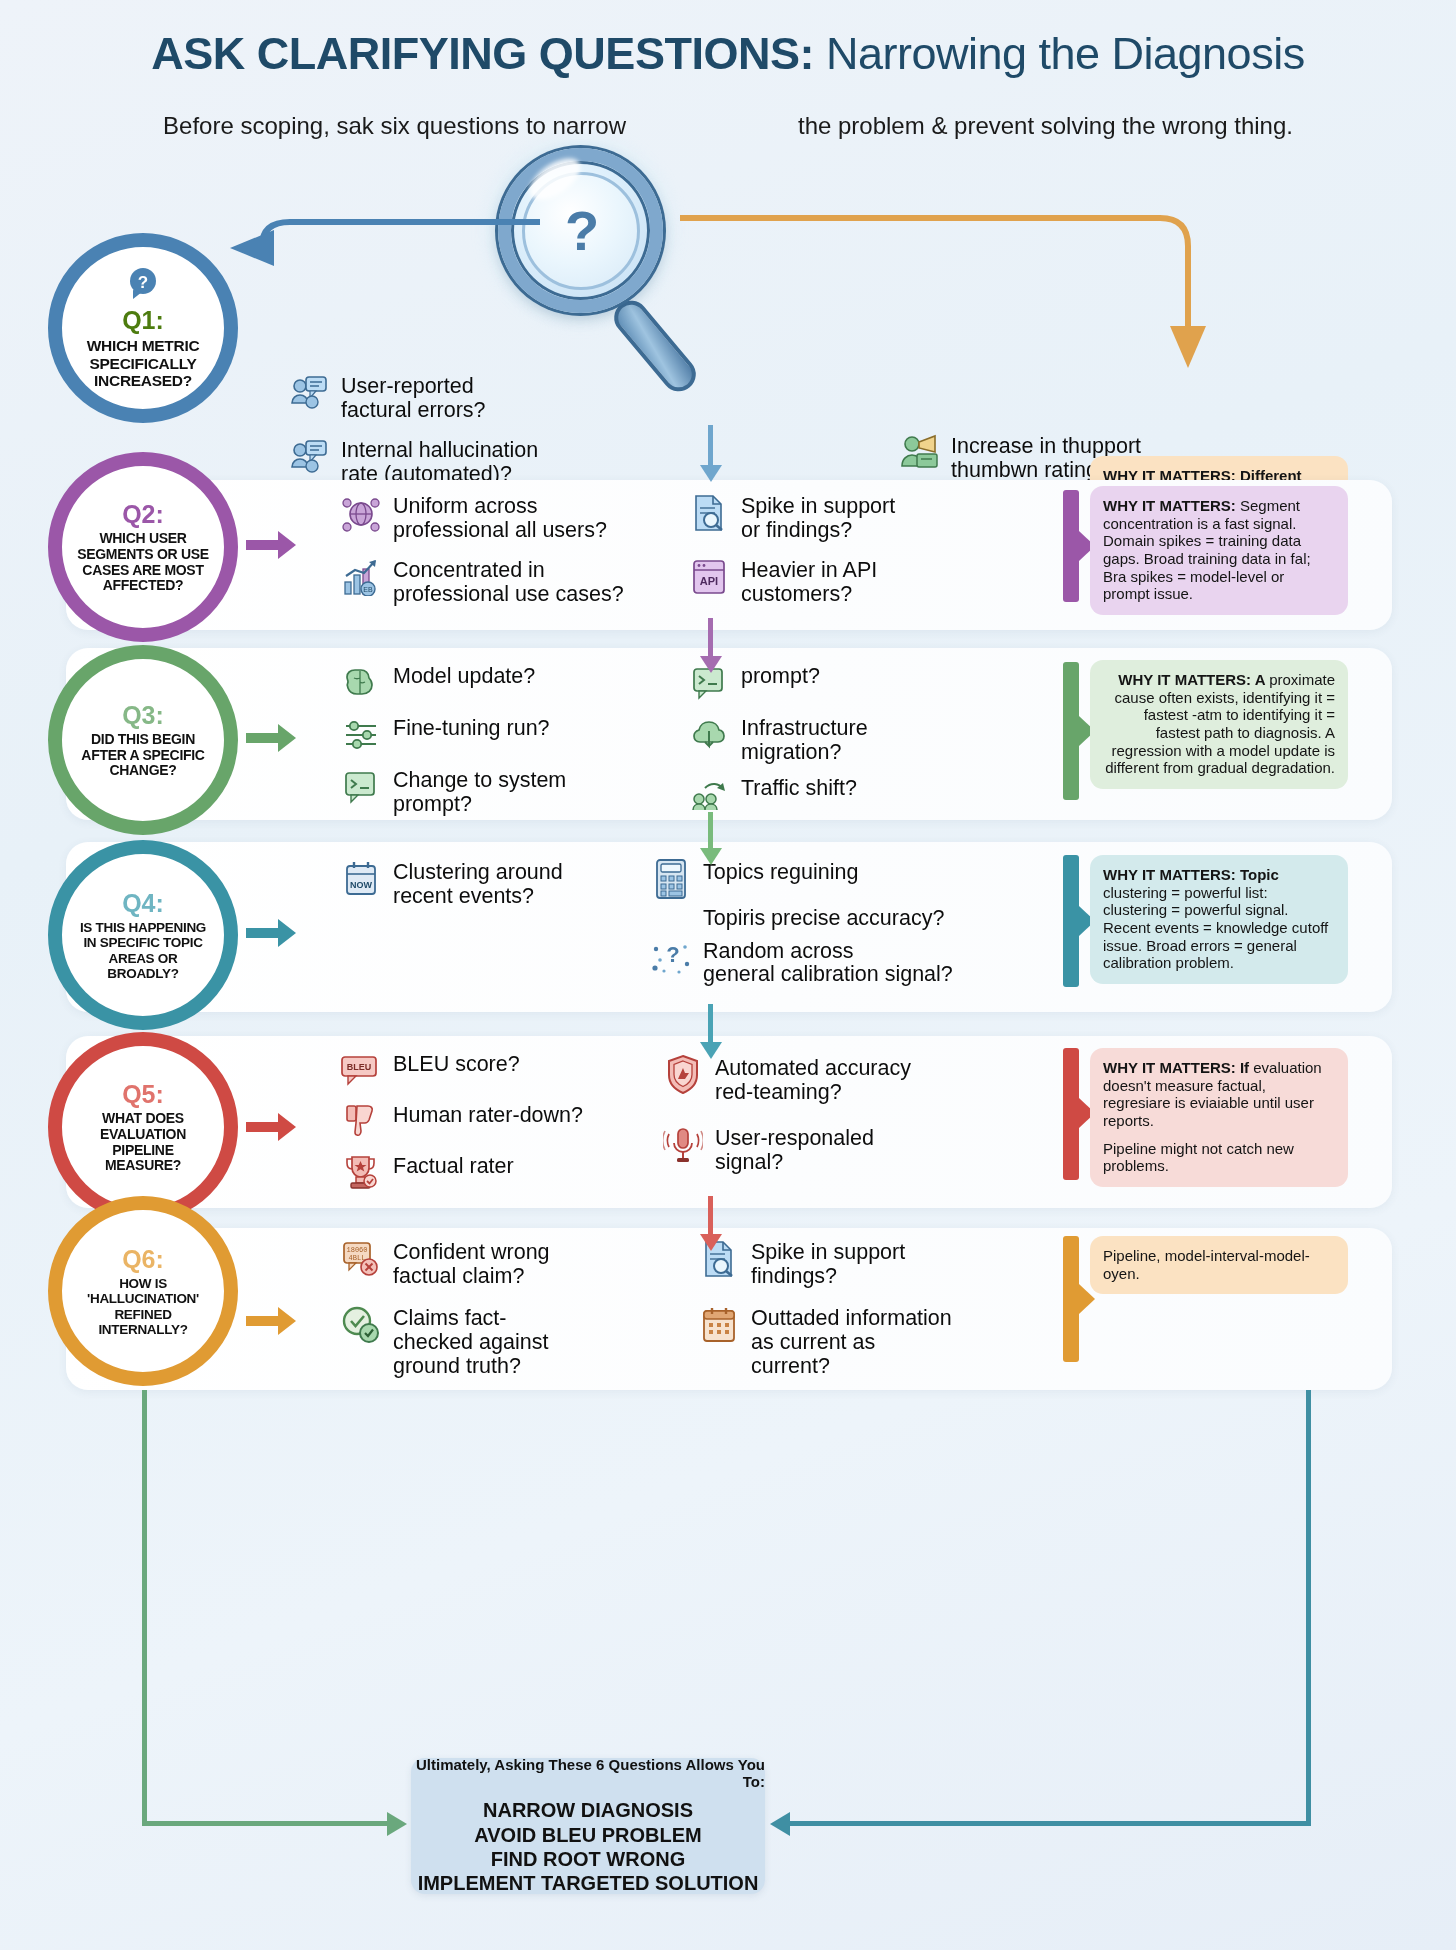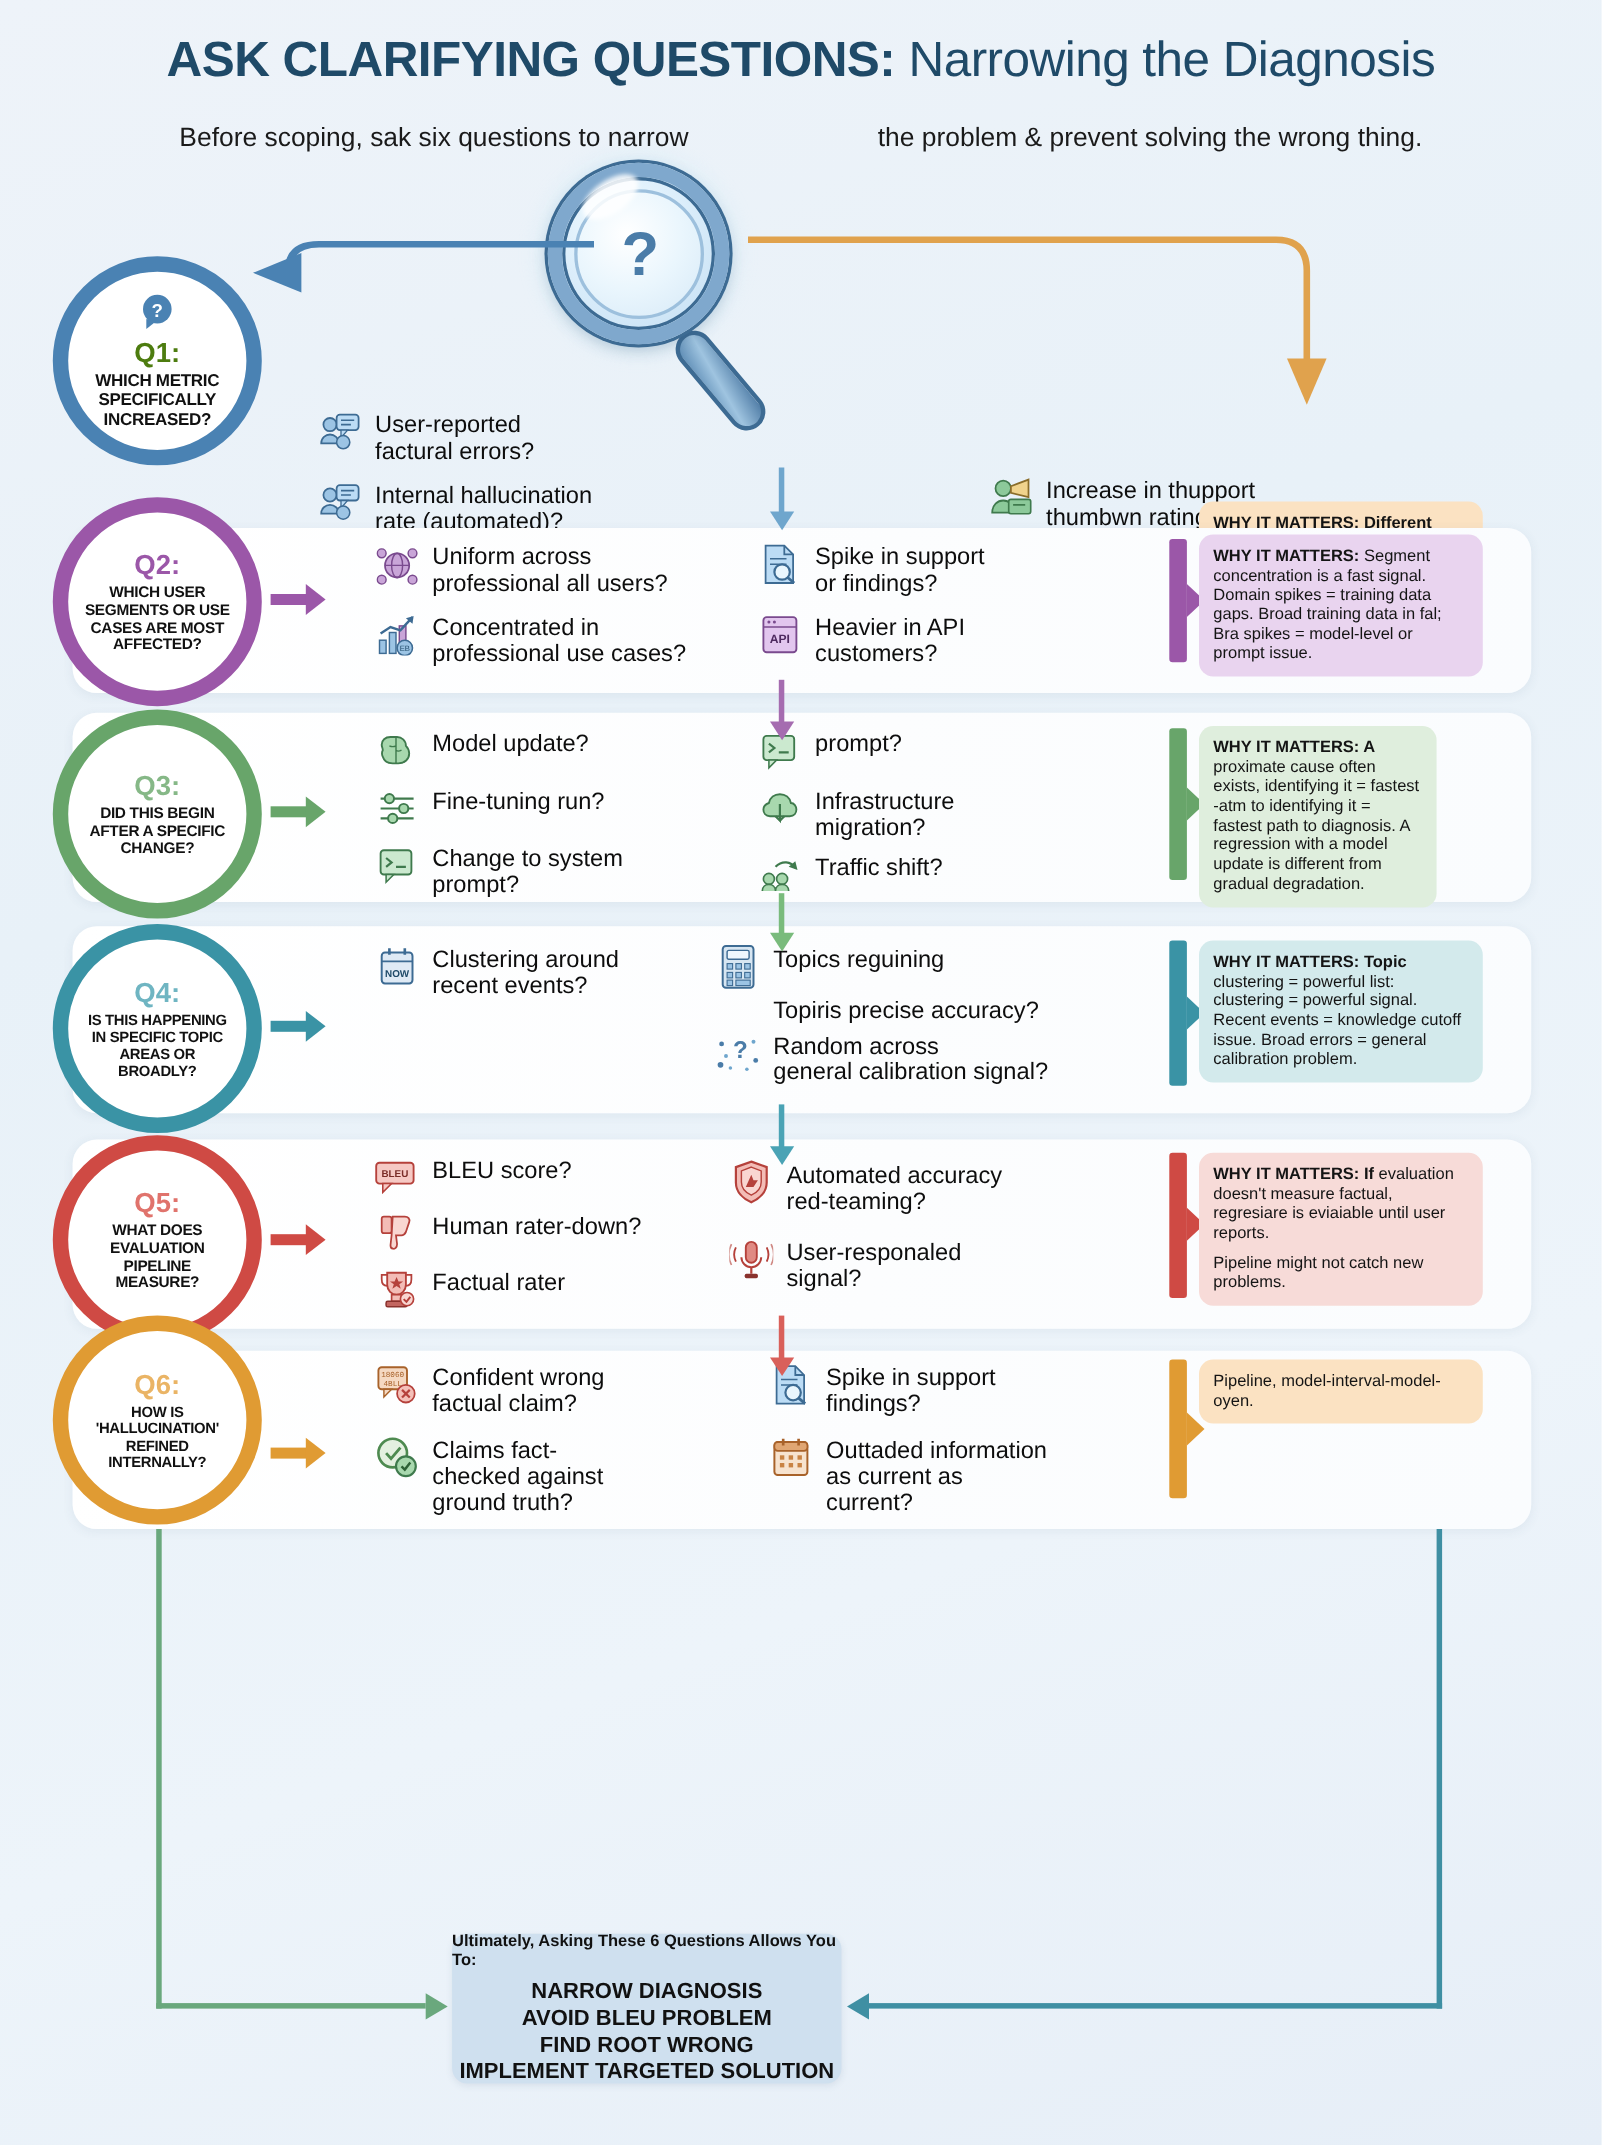--- a/index.html
+++ b/index.html
@@ -183,21 +183,21 @@
 
   
   .summary {
     position: absolute;
     left: 411px; top: 1758px;
     width: 354px; height: 136px;
     background: #cfe0ef;
     border-radius: 14px;
     display: flex; flex-direction: column;
     align-items: center; justify-content: center;
-    text-align: left;
+    text-align: right;
     box-shadow: 0 2px 7px rgba(60,90,120,0.1);
   }
   .summary .s-head { font-size: 15px; font-weight: bold; color: #111; margin-bottom: 8px; }
   .summary .s-line { font-size: 20px; font-weight: bold; color: #111; line-height: 1.22; }
 
   .botline { position: absolute; background: #6aa87d; }
   .botline2 { position: absolute; background: #3f8fa3; }
   .botarrow-l {
     position: absolute;
     width: 0; height: 0;
@@ -483,21 +483,21 @@
             <polygon points="34,13 26,10 32,5" fill="#3f7a4d"></polygon>
           </svg>
       </span>
       <span class="item-txt">Traffic shift?</span>
     </div>
   </div>
 </div>
 
 <div class="why-tab" style="left:1063px; top:662px; height:138px; background:#68a56a;"></div>
 <div class="why-arrow" style="left:1079px; top:716px; border-left:16px solid #68a56a;"></div>
-<div class="why" style="left:1090px; top:660px; width:216px; background:#dfeedd;">
+<div class="why" style="left:1090px; top:660px; width:258px; background:#dfeedd;text-align:right;">
   <p><b>WHY IT MATTERS: A </b><span>proximate cause often exists, identifying it = fastest -atm to identifying it = fastest path to diagnosis. A regression with a model update is different from gradual degradation.</span></p>
 </div>
 
 <div class="vline" style="left:708px; top:812px; height:38px; background:#79bb7c; color:#79bb7c;"></div>
 
 <div class="row row-r4"></div>
 <div class="circ c4 small">
   <div class="qnum">Q4:</div>
   <div class="qtxt" style="font-size:13.5px;">IS THIS
 HAPPENING IN

